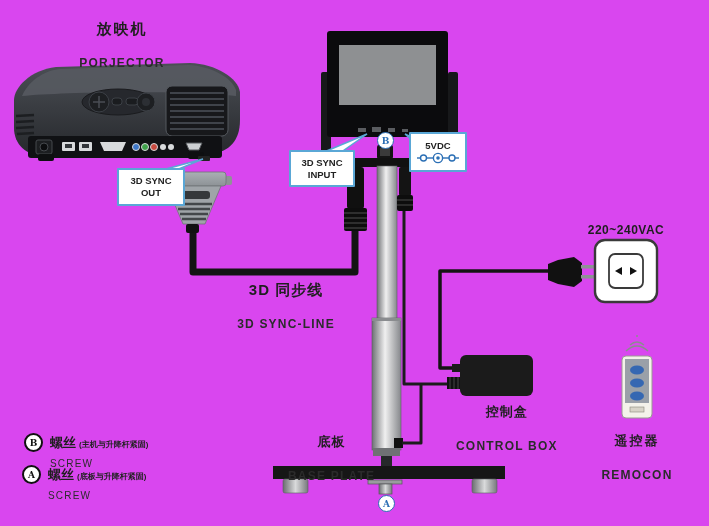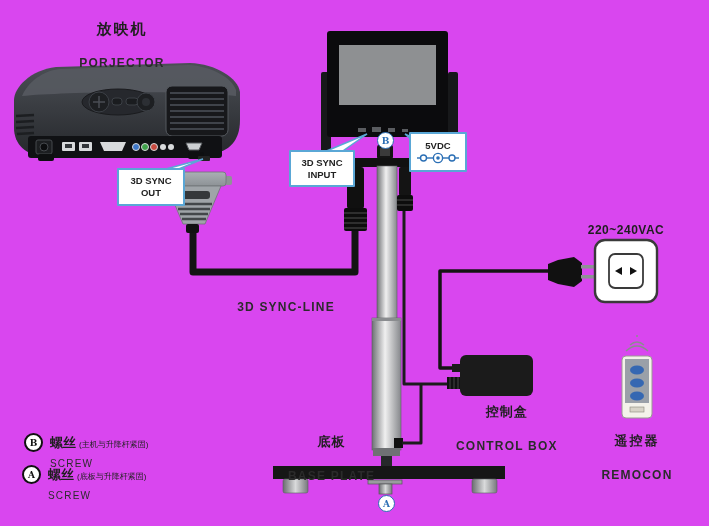--- a/index.html
+++ b/index.html
@@ -16,21 +16,21 @@
           display:flex;flex-direction:column;align-items:center;justify-content:center;
           font-size:9.5px;font-weight:bold;color:#222;line-height:1.25;z-index:4;}
   .marker{position:absolute;width:15px;height:15px;border-radius:50%;background:#fff;
           display:flex;align-items:center;justify-content:center;
           font-family:"DejaVu Serif",serif;font-size:9px;font-weight:bold;z-index:5;}
   .marker.blue{border:1.5px solid #2b6fb5;color:#2b6fb5;}
   .marker.black{border:2px solid #111;color:#111;position:static;flex:0 0 auto;}
   .legend-row{position:absolute;display:flex;align-items:flex-start;}
   .legend-text{margin-left:7px;}
   .legend-line1 .cn{font-size:13px;font-weight:bold;}
-  .legend-line1 .note{font-size:8px;font-weight:normal;margin-left:3px;color:#222;}
+  .legend-line1 .note{font-size:8px;font-weight:bold;margin-left:3px;color:#222;}
   .legend-en{font-size:10px;letter-spacing:1.2px;color:#2b2b2b;margin-top:6px;}
   .outlet-lbl{font-size:12px;font-weight:bold;letter-spacing:.5px;}
   .title-main{font-size:12px;font-weight:bold;letter-spacing:.5px;}
 </style>
 </head>
 <body>
 
 <div class="canvas">
 
   <svg class="layer" width="709" height="526" viewBox="0 0 709 526">
@@ -215,20 +215,21 @@
     </g>
   </svg>
 
   <div class="lbl center" style="left:47px;top:20px;width:150px;">
     <div class="cn-big">放映机</div>
     <div class="en-sub">PORJECTOR</div>
   </div>
 
 
   <div class="lbl center" style="left:216px;top:281px;width:140px;">
+    <div class="cn-big" style="font-size:15px;letter-spacing:1px;">3D 同步线</div>
     <div class="en-sub">3D SYNC-LINE</div>
   </div>
 
 
   <div class="lbl outlet-lbl center" style="left:566px;top:224px;width:120px;">220~240VAC</div>
 
   <div class="lbl" style="left:456px;top:405px;">
     <div class="cn-mid">控制盒</div>
     <div class="en-sub">CONTROL BOX</div>
   </div>

